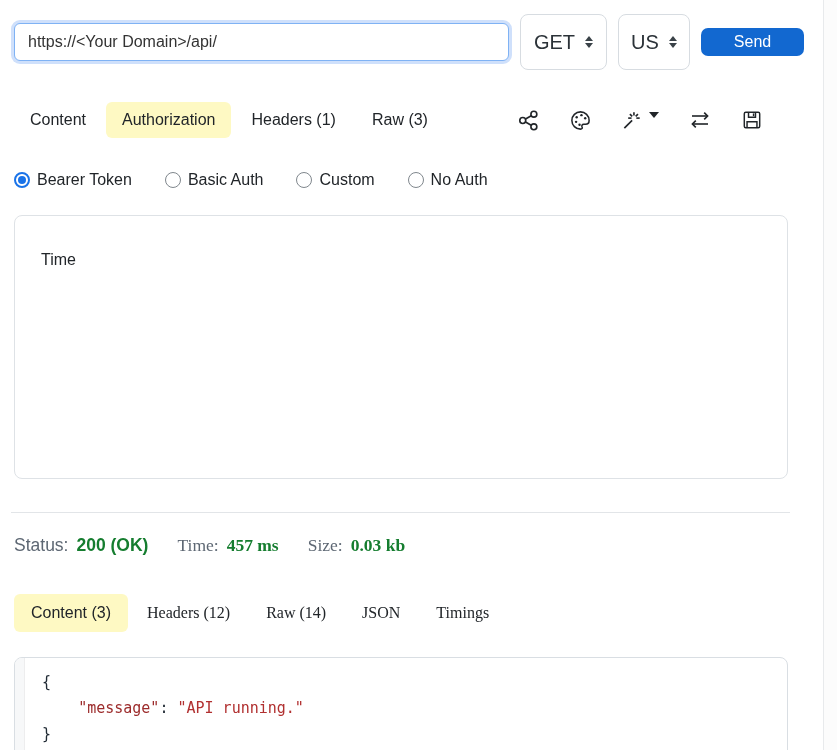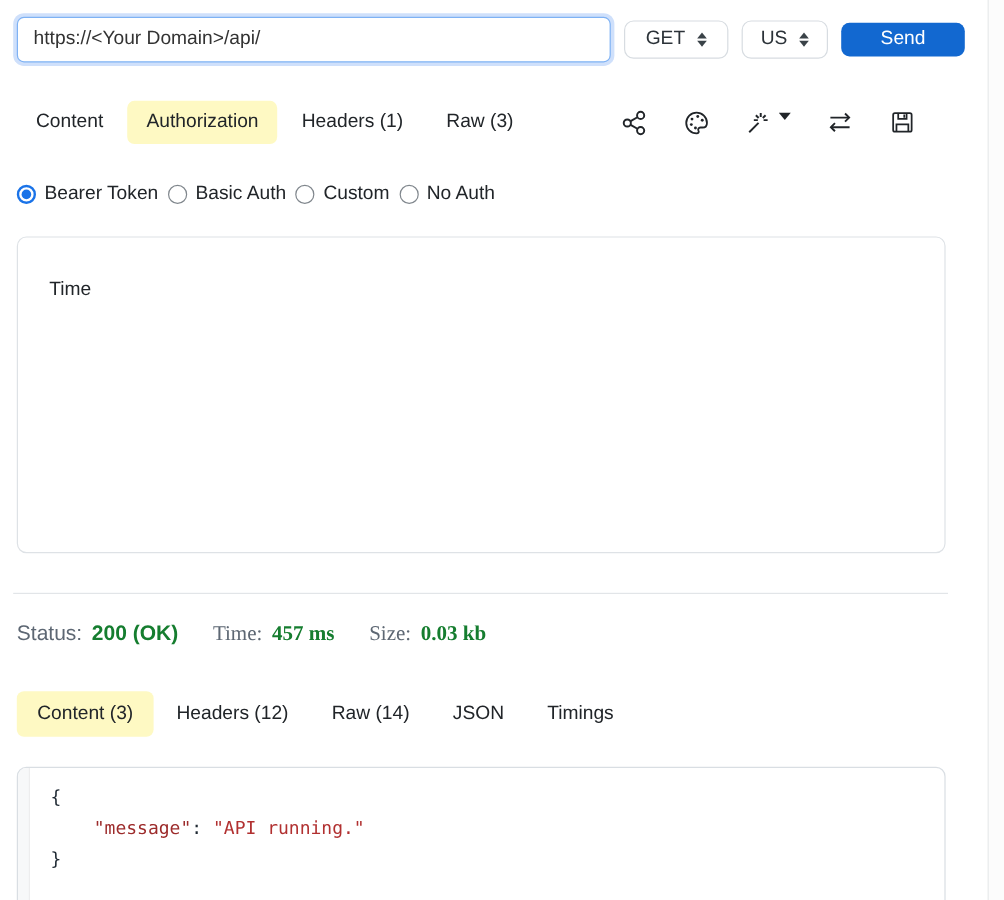--- a/index.html
+++ b/index.html
@@ -8,23 +8,23 @@
   .page { position:relative; width:837px; height:750px; }
   .scroll-gutter { position:absolute; top:0; right:0; width:14px; height:750px;
     background:#fcfcfc; border-left:1px solid #e8eaec; }
   .content { width:823px; padding:14px 19px 0 14px; }
 
   
   .req-bar { display:flex; align-items:center; gap:11px; }
   .url-input { flex:1; height:38px; border:1px solid #7fb2f4; border-radius:6px;
     box-shadow:0 0 0 3px #cfe0fb; padding:0 13px; font-size:16px; color:#333;
     font-family:inherit; outline:none; min-width:0; }
-  .select-box { height:32px; background:#fff; border:1px solid #d7dce1; border-radius:8px;
+  .select-box { height:56px; background:#fff; border:1px solid #d7dce1; border-radius:8px;
     display:flex; align-items:center; justify-content:center; gap:10px;
-    font-size:16px; color:#2b3238; cursor:pointer; }
+    font-size:20px; color:#2b3238; cursor:pointer; }
   .select-method { width:87px; }
   .select-region { width:72px; }
   .updown { display:flex; flex-direction:column; gap:2px; }
   .updown i { display:block; width:0; height:0; border-left:4.5px solid transparent;
     border-right:4.5px solid transparent; }
   .updown .up { border-bottom:5px solid #3a4248; }
   .updown .dn { border-top:5px solid #3a4248; }
   .send-btn { width:103px; height:28px; background:#1268d0; border:none; border-radius:7px;
     color:#fff; font-size:16px; font-family:inherit; cursor:pointer; }
 
@@ -35,21 +35,21 @@
     cursor:pointer; white-space:nowrap; }
   .tab + .tab { margin-left:4px; }
   .tab.active { background:#fef9c3; }
   .toolbar { display:flex; align-items:center; gap:29px; padding-right:41px; }
   .icon-btn { display:flex; align-items:center; cursor:pointer; }
   .icon-btn svg { display:block; }
   .caret { width:0; height:0; border-left:5px solid transparent; border-right:5px solid transparent;
     border-top:6px solid #212529; margin-left:5px; transform:translateY(-5px); }
 
   
-  .auth-row { margin-top:33px; display:flex; align-items:center; gap:8px; }
+  .auth-row { margin-top:33px; display:flex; align-items:center; gap:33px; }
   .radio-item { display:flex; align-items:center; gap:7px; cursor:pointer; }
   .radio { width:16px; height:16px; border-radius:50%; border:1px solid #80878d; background:#fff; position:relative; flex:none; }
   .radio.checked { border:2px solid #1a73e8; }
   .radio.checked::after { content:""; position:absolute; inset:2px; border-radius:50%; background:#1a73e8; }
   .radio-label { font-size:16px; color:#212529; }
 
   
   .auth-panel { margin-top:26px; width:774px; height:264px; border:1px solid #dee2e6;
     border-radius:8px; padding:26px 20px 0 26px; }
   .panel-row { display:flex; }
@@ -64,21 +64,21 @@
   .divider { margin-top:33px; margin-left:-3px; width:779px; height:1px; background:#e2e5e8; }
   .status-row { margin-top:22px; display:flex; align-items:baseline; font-size:17.5px; }
   .status-row .lbl { color:#5d6773;text-align:right; }
   .status-row .val { color:#157d2f; font-weight:bold; margin-left:8px; }
   .status-row .grp + .grp { margin-left:29px;font-family:Liberation Serif, serif; }
   .grp { display:flex; align-items:baseline; }
 
   
   .resp-tabs { margin-top:38px; display:flex; align-items:center; }
   .resp-tabs .tab { padding:10px 17px; }
-  .resp-tabs .tab + .tab { margin-left:2px; }
+  .resp-tabs .tab + .tab { margin-left:2px;font-family:Liberation Serif, serif; }
 
   
   .code-box { margin-top:25px; width:774px; height:120px; border:1px solid #d9dee3;
     border-radius:8px; background:#fff; display:flex; overflow:hidden; }
   .code-gutter { width:10px; background:#f7f8f9; border-right:1px solid #ededee; }
   .code-area { flex:1; padding:11px 0 0 17px;
     font-family:"DejaVu Sans Mono","Liberation Mono",monospace; font-size:15px; line-height:26px; }
   .code-line { white-space:pre; }
   .tok-punct { color:#1f2933; }
   .tok-key { color:#9c2b2b; }

